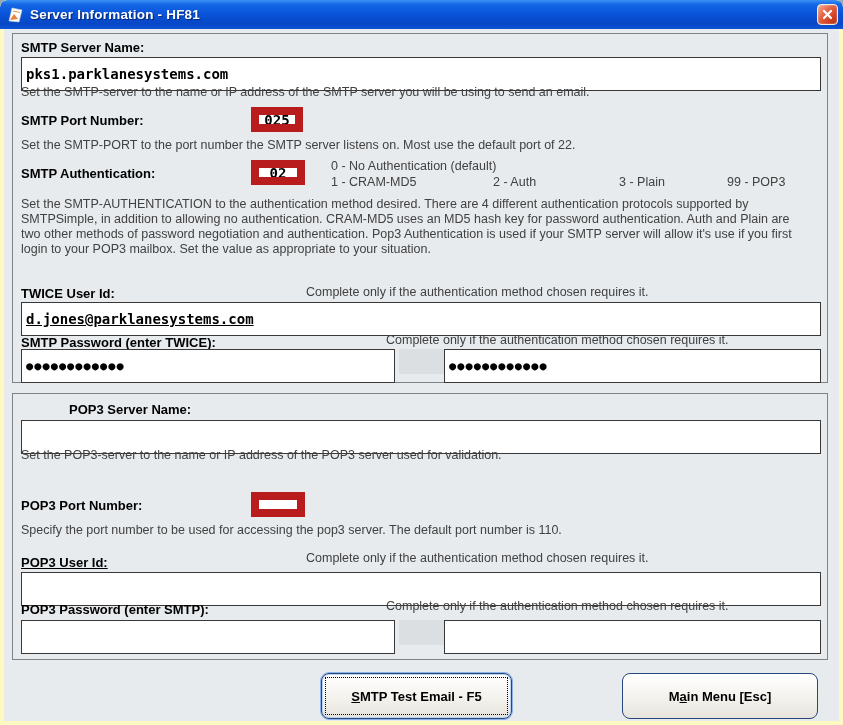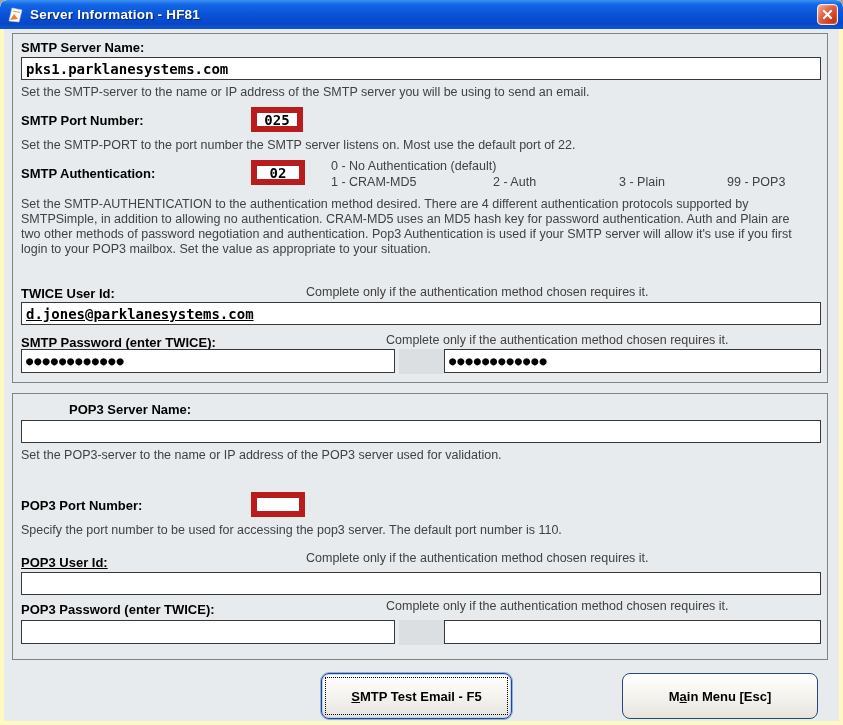--- a/index.html
+++ b/index.html
@@ -50,24 +50,24 @@
     position:absolute;font-size:12.5px;color:#414141;white-space:nowrap;
   }
   .para{
     position:absolute;font-size:12.5px;color:#414141;line-height:15px;
     white-space:normal;
   }
   .ti{
     position:absolute;height:23px;
     border:1px solid #383838;background:#fff;
     font-family:"DejaVu Sans Mono",monospace;font-weight:bold;font-size:14px;
-    padding:5px 4px;color:#000;outline:none;
+    padding:16px 4px;color:#000;outline:none;
   }
   .ti-small{
-    height:25px;border:6px solid #b91c1c;text-align:center;padding:1px 2px;
+    height:25px;border:8px solid #b91c1c;text-align:center;padding:1px 2px;
   }
   .gapblock{position:absolute;width:45px;height:25px;background:#DBDFE2;}
   .btn{
     position:absolute;height:46px;
     background:linear-gradient(to bottom,#FFFFFF 0%,#F4F2ED 55%,#E5E3DB 100%);
     border:1px solid #26467E;border-radius:8px;
     font-family:"Liberation Sans",sans-serif;font-weight:bold;font-size:13px;color:#000;
     cursor:pointer;padding:8px;
   }
   .btn.default{
@@ -141,21 +141,21 @@
       <div class="help" style="left:8px;top:54px;">Set the POP3-server to the name or IP address of the POP3 server used for validation.</div>
 
       <div class="lbl" style="left:8px;top:104px;">POP3 Port Number:</div>
       <input class="ti ti-small" style="left: 238px; top: 98px; width: 54px;" type="text" value="">
       <div class="help" style="left:8px;top:129px;">Specify the port number to be used for accessing the pop3 server. The default port number is 110.</div>
 
       <div class="lbl" style="left:8px;top:161px;text-decoration:underline;">POP3 User Id:</div>
       <div class="help" style="left:293px;top:157px;">Complete only if the authentication method chosen requires it.</div>
       <input class="ti" style="left: 8px; top: 178px; width: 800px;" type="text" value="">
 
-      <div class="lbl" style="left:8px;top:208px;">POP3 Password (enter TWICE):</div>
+      <div class="lbl" style="left:8px;top:208px;">POP3 Password (enter SMTP):</div>
       <div class="help" style="left:373px;top:205px;">Complete only if the authentication method chosen requires it.</div>
       <div class="gapblock" style="left:386px;top:226px;"></div>
       <input class="ti" style="left: 8px; top: 226px; width: 374px; height: 24px; font-size: 12px; letter-spacing: 1px;" type="text" value="">
       <input class="ti" style="left: 431px; top: 226px; width: 377px; height: 24px; font-size: 12px; letter-spacing: 1px;" type="text" value="">
     </div>
 
     <button class="btn default" style="left:317px;top:644px;width:191px;">
       <span class="u">S</span><span>MTP Test Email - F5</span>
       <span class="focus-rect"></span>
     </button>

